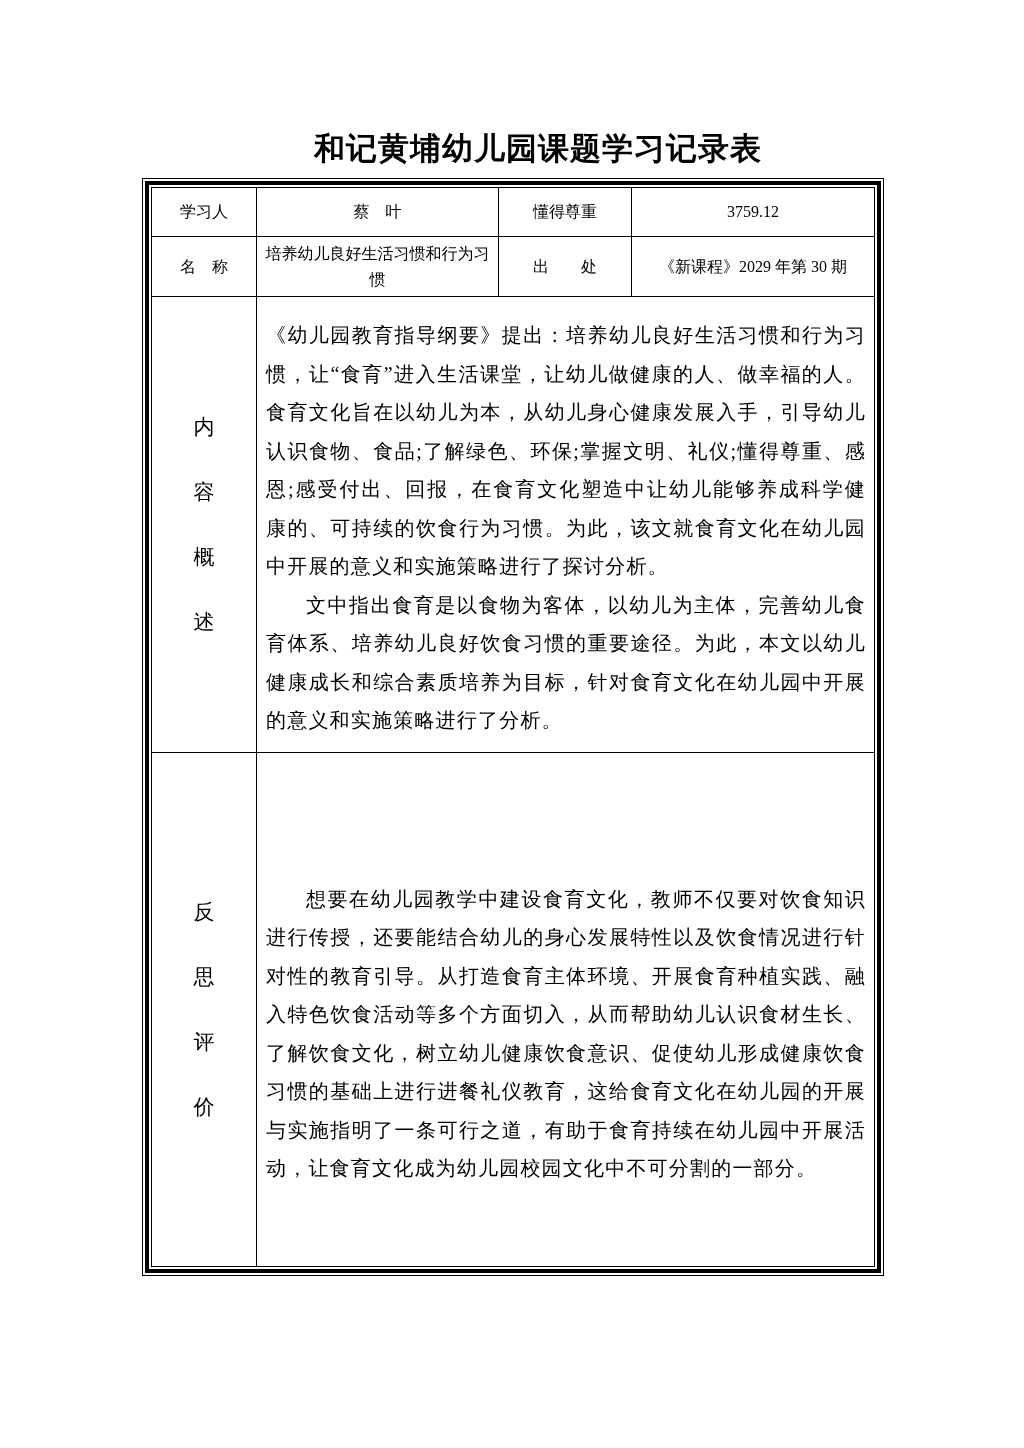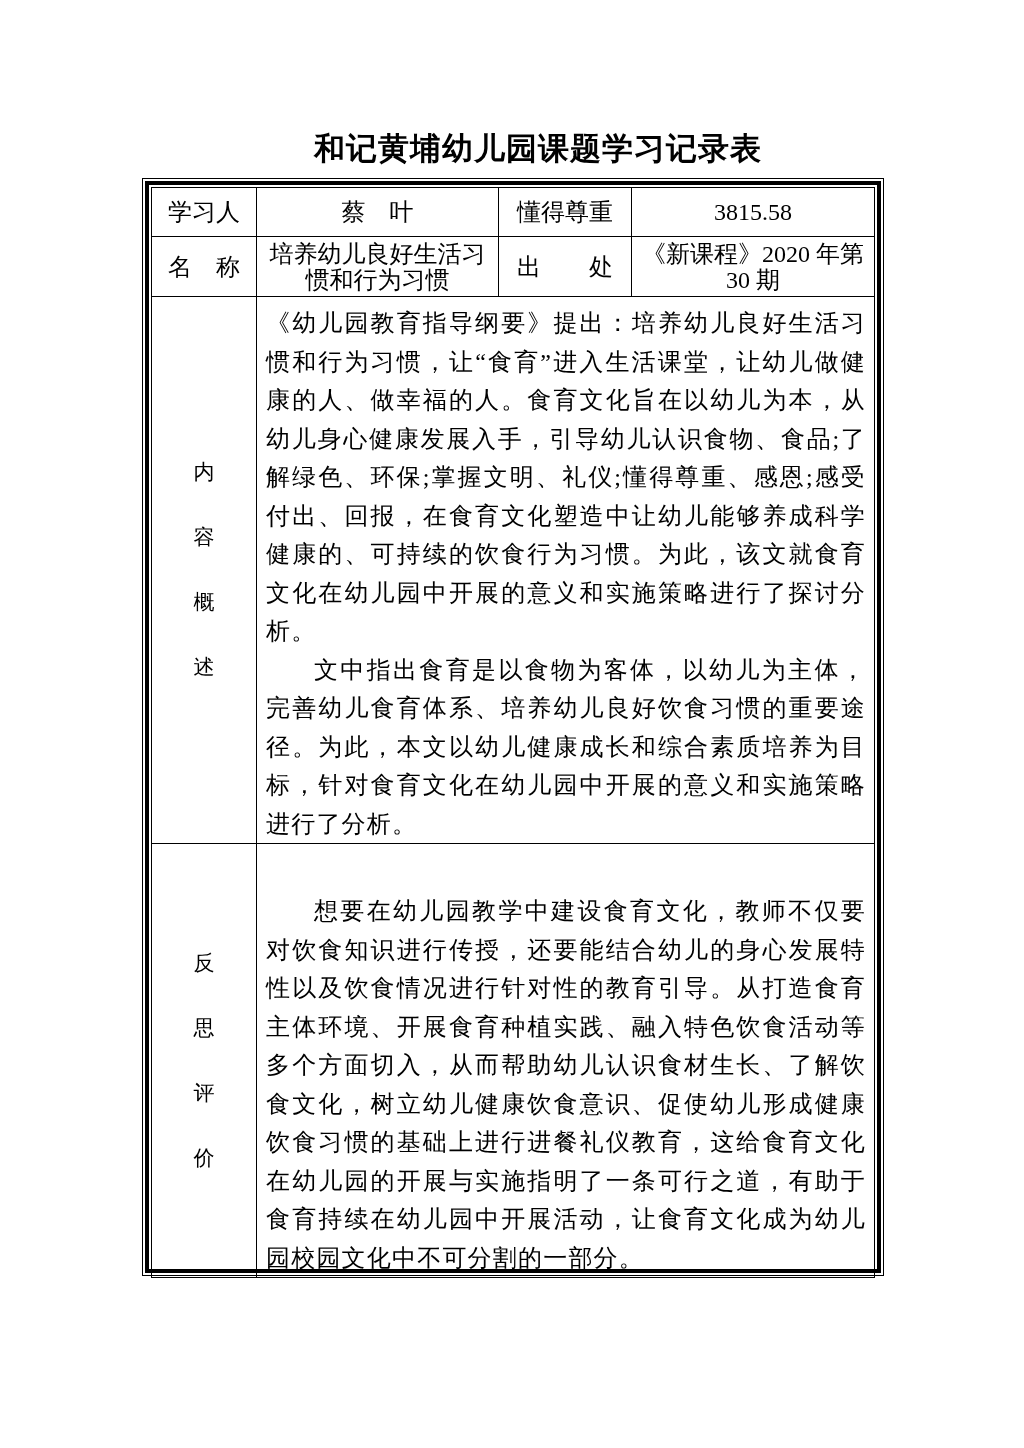--- a/index.html
+++ b/index.html
@@ -58,40 +58,40 @@
   .col2 { width: 242px; }
   .col3 { width: 133px; }
   .col4 { width: auto; }
 
   tr.row-1 { height: 49px; }
   tr.row-2 { height: 60px; margin-top: 16px; }
   tr.row-3 { height: 456px; }
 
   .label-cell, .value-cell {
     text-align: center;
-    font-size: 24px;
+    font-size: 16px;
     line-height: 26px;
     padding: 2px 6px;
   }
 
   .vlabel-cell {
     text-align: center;
     vertical-align: middle;
   }
   .vlabel-cell span {
     display: block;
     font-size: 21px;
     line-height: 65px;
   }
 
   .content-cell {
     vertical-align: top;
     text-align: justify;
     text-justify: inter-character;
-    font-size: 24px;
+    font-size: 20px;
     line-height: 38.5px;
     letter-spacing: 1.2px;
     padding: 7px 8px 0 9px;
   }
   .content-cell.reflection { padding-top: 48px; }
   .p-indent { text-indent: 2em; }
 </style>
 </head>
 <body>
 
@@ -104,27 +104,27 @@
         <col class="col1">
           <col class="col2">
           <col class="col3">
           <col class="col4">
       </colgroup>
       <tbody>
         <tr class="row-1">
           <td class="label-cell">学习人</td>
           <td class="value-cell">蔡　叶</td>
           <td class="label-cell">懂得尊重</td>
-          <td class="value-cell">3815.58</td>
+          <td class="value-cell">3759.12</td>
         </tr>
         <tr class="row-2">
           <td class="label-cell">名　称</td>
           <td class="value-cell">培养幼儿良好生活习惯和行为习惯</td>
           <td class="label-cell">出　　处</td>
-          <td class="value-cell">《新课程》2020 年第 30 期</td>
+          <td class="value-cell">《新课程》2029 年第 30 期</td>
         </tr>
         <tr class="row-3">
           <td class="vlabel-cell">
             <span>内</span>
             <span>容</span>
             <span>概</span>
             <span>述</span>
           </td>
           <td class="content-cell" colspan="3">
             <p>《幼儿园教育指导纲要》提出：培养幼儿良好生活习惯和行为习惯，让“食育”进入生活课堂，让幼儿做健康的人、做幸福的人。食育文化旨在以幼儿为本，从幼儿身心健康发展入手，引导幼儿认识食物、食品;了解绿色、环保;掌握文明、礼仪;懂得尊重、感恩;感受付出、回报，在食育文化塑造中让幼儿能够养成科学健康的、可持续的饮食行为习惯。为此，该文就食育文化在幼儿园中开展的意义和实施策略进行了探讨分析。</p>

